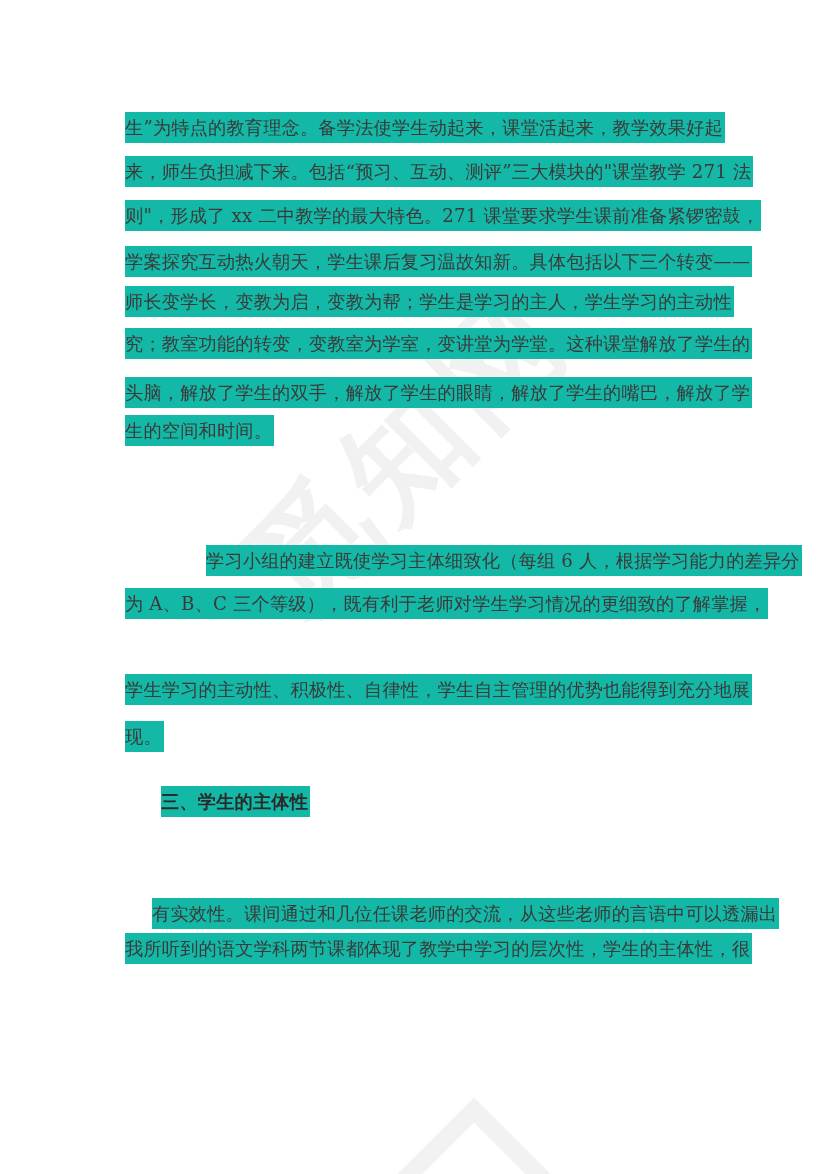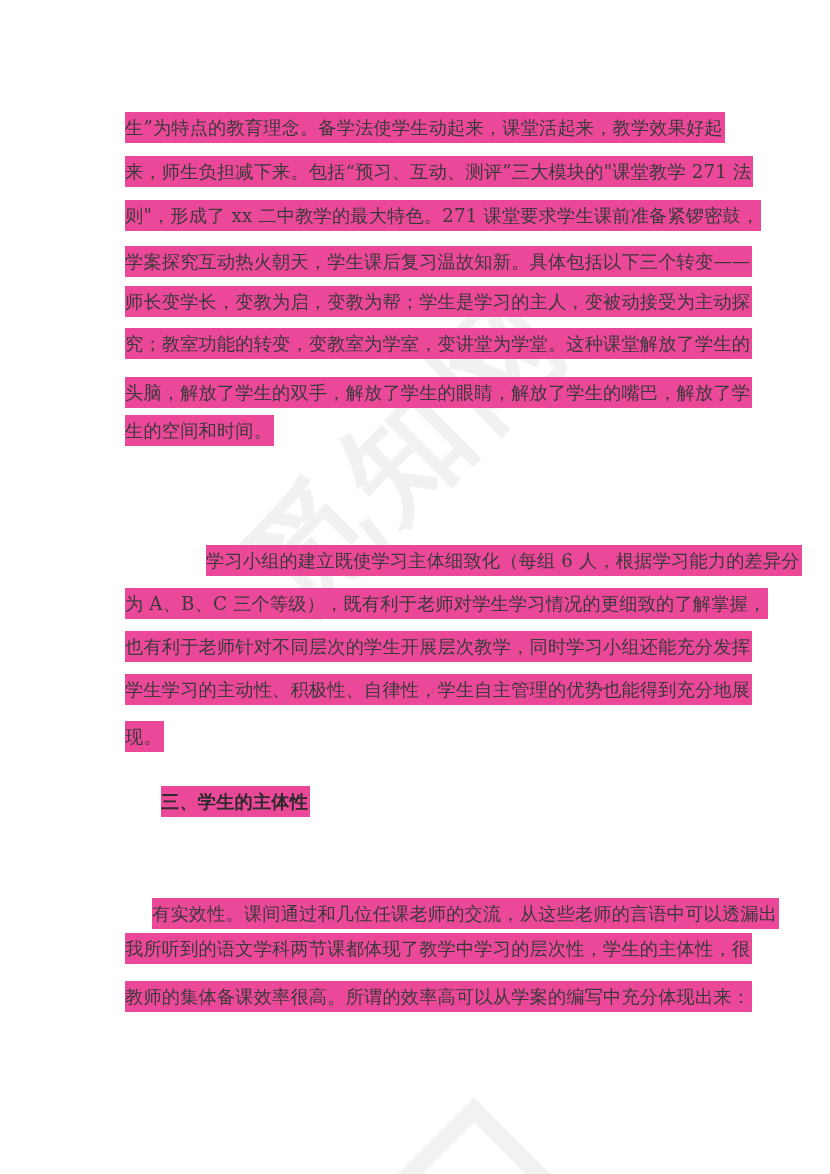--- a/index.html
+++ b/index.html
@@ -19,21 +19,21 @@
     position: absolute;
     left: 0; top: 0;
     width: 830px; height: 1174px;
   }
   .line {
     position: absolute;
     left: 125px;
     height: 31px;
     line-height: 31px;
     font-size: 18.2px;
-    background: #ec4899;
+    background: #14b8a6;
     white-space: nowrap;
     padding-right: 2px;
     letter-spacing: 0.2px;
   }
   .indent { left: 161px; }
   .heading {
     font-weight: bold;
     color: #2b2b2b;
   }
   .watermark {
@@ -64,29 +64,27 @@
 
 <div class="page">
 
   <div class="watermark" style="left:215px; top:370px;">觅知网</div>
   <div class="wm-arch" style="left:395px; top:1130px;"></div>
 
   <div class="line" style="top:112px;">生”为特点的教育理念。备学法使学生动起来，课堂活起来，教学效果好起</div>
   <div class="line" style="top:156px;">来，师生负担减下来。包括“预习、互动、测评”三大模块的"课堂教学 271 法</div>
   <div class="line" style="top:200px;">则"，形成了 xx 二中教学的最大特色。271 课堂要求学生课前准备紧锣密鼓，</div>
   <div class="line" style="top:246px;">学案探究互动热火朝天，学生课后复习温故知新。具体包括以下三个转变——</div>
-  <div class="line" style="top:286px;">师长变学长，变教为启，变教为帮；学生是学习的主人，变被动接受为主动探</div>
+  <div class="line" style="top:286px;">师长变学长，变教为启，变教为帮；学生是学习的主人，学生学习的主动性</div>
   <div class="line" style="top:328px;">究；教室功能的转变，变教室为学室，变讲堂为学堂。这种课堂解放了学生的</div>
   <div class="line" style="top:377px;">头脑，解放了学生的双手，解放了学生的眼睛，解放了学生的嘴巴，解放了学</div>
   <div class="line" style="top:415px;">生的空间和时间。</div>
 
   <div class="line indent" style="top:545px;margin-left:45px;">学习小组的建立既使学习主体细致化（每组 6 人，根据学习能力的差异分</div>
   <div class="line" style="top:588px;">为 A、B、C 三个等级），既有利于老师对学生学习情况的更细致的了解掌握，</div>
-  <div class="line" style="top:631px;">也有利于老师针对不同层次的学生开展层次教学，同时学习小组还能充分发挥</div>
   <div class="line" style="top:674px;">学生学习的主动性、积极性、自律性，学生自主管理的优势也能得到充分地展</div>
   <div class="line" style="top:721px;">现。</div>
 
   <div class="line indent heading" style="top:786px;">三、学生的主体性</div>
   <div class="line" style="top:933px;">我所听到的语文学科两节课都体现了教学中学习的层次性，学生的主体性，很</div>
   <div class="line" style="top:898px;margin-left:27px;">有实效性。课间通过和几位任课老师的交流，从这些老师的言语中可以透漏出</div>
-  <div class="line" style="top:981px;">教师的集体备课效率很高。所谓的效率高可以从学案的编写中充分体现出来：</div>
 
 </div>
 
 </body></html>

